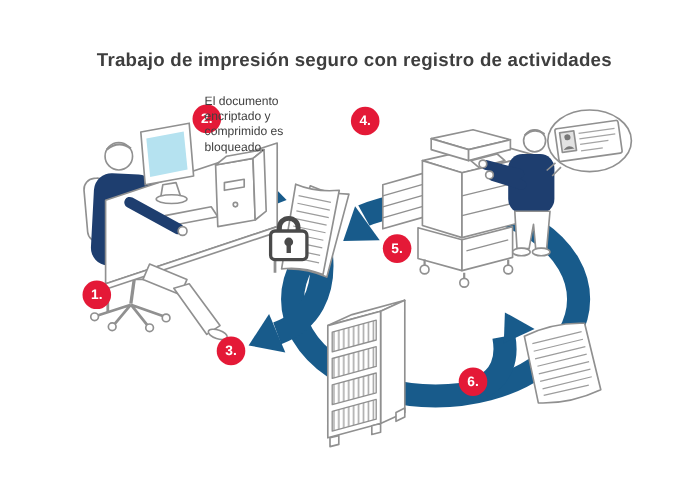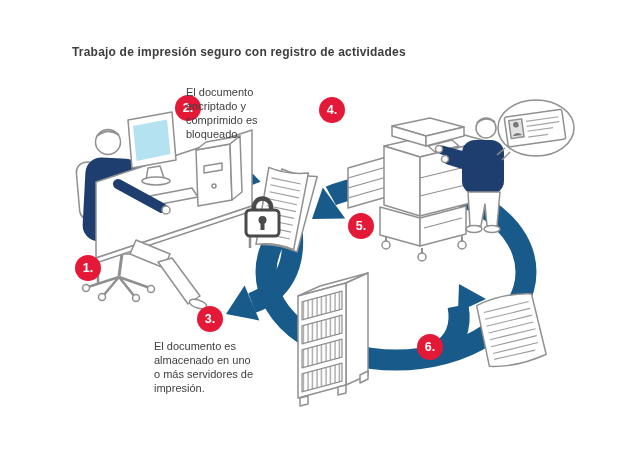--- a/index.html
+++ b/index.html
@@ -10,22 +10,22 @@
     --screen-blue:#b5e2f0;
     --sweater-navy:#1e3e6f;
     --lock-dark:#4a4a4a;
   }
   html,body{margin:0;padding:0;background:#fff;}
   .stage{
     position:relative;width:630px;height:450px;background:#fff;overflow:hidden;
     font-family:"Liberation Sans",sans-serif;
   }
   .title{
-    position:absolute;left:72px;top:45px;
-    font-size:12px;font-weight:bold;color:#3e3e3e;letter-spacing:.2px;
+    position:absolute;left:88px;top:45px;
+    font-size:17px;font-weight:bold;color:#3e3e3e;letter-spacing:.2px;
   }
   .svg-wrap{position:absolute;left:0;top:0;}
   .badge{
     position:absolute;width:26px;height:26px;border-radius:50%;
     background:var(--badge-red);color:#fff;font-weight:bold;font-size:12.5px;
     display:flex;align-items:center;justify-content:center;line-height:1;
   }
   .step-text{
     position:absolute;color:var(--text-dark);font-size:11px;line-height:1.27;
     white-space:pre-line;
@@ -192,18 +192,14 @@
   <div class="badge" style="left:175px;top:95px">2.</div>
   <div class="badge" style="left:197px;top:306px">3.</div>
   <div class="badge" style="left:319px;top:97px">4.</div>
   <div class="badge" style="left:348px;top:213px">5.</div>
   <div class="badge" style="left:417px;top:334px">6.</div>
 
   <div class="step-text tc" style="left:186px;top:86px;width:104px">El documento
 encriptado y
 comprimido es
 bloqueado.</div>
-  <div class="step-text tc" style="left:154px;top:340px;width:116px">El documento es
-almacenado en uno
-o más servidores de
-impresión.</div>
 
 </div>
 
 </body></html>

